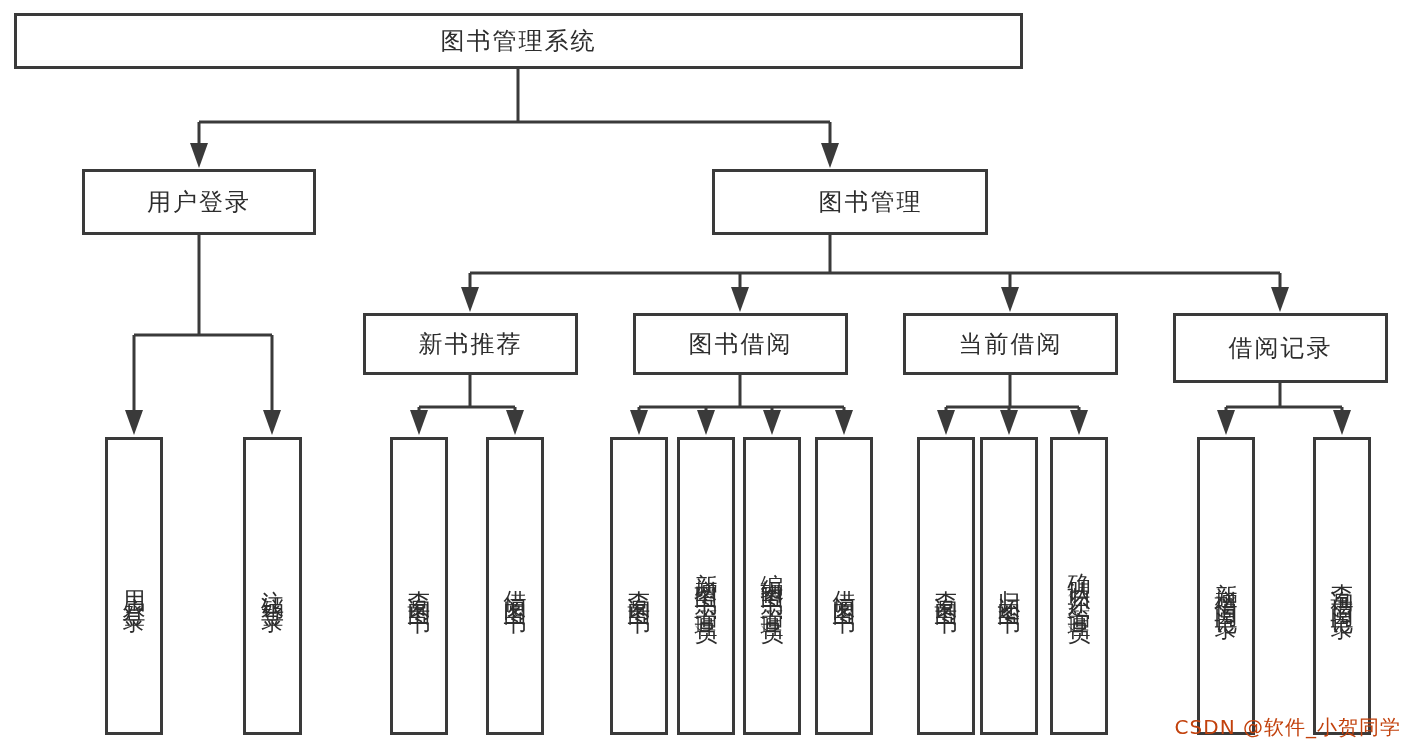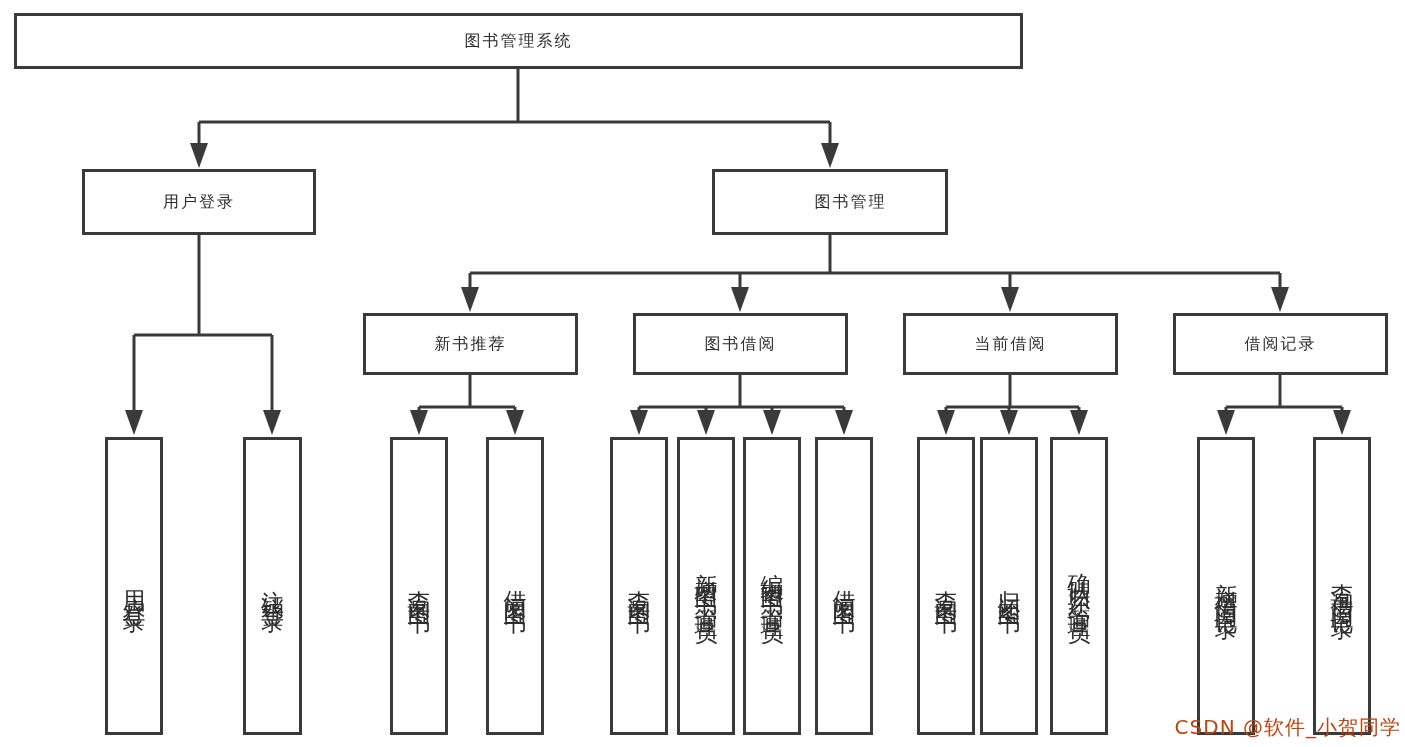--- a/index.html
+++ b/index.html
@@ -29,21 +29,21 @@
     background: #ffffff;
     border: 3px solid #3a3a3a;
     color: #2d2d2d;
     display: flex;
     align-items: center;
     justify-content: center;
     z-index: 1;
     text-align: center;
   }
   .node.h {
-    font-size: 16px;
+    font-size: 24px;
     letter-spacing: 2px;
     white-space: nowrap;
   }
   .node.v {
     writing-mode: vertical-rl;
     text-orientation: mixed;
     font-size: 23px;
     letter-spacing: 7px;
     line-height: 1;
   }
@@ -99,26 +99,26 @@
       <polygon points="1000,410 1018,410 1009,435"></polygon>
       <polygon points="1070,410 1088,410 1079,435"></polygon>
       <polygon points="1217,410 1235,410 1226,435"></polygon>
       <polygon points="1333,410 1351,410 1342,435"></polygon>
     </g>
   </svg>
 
   <div class="node h" style="left:14px; top:13px; width:1009px; height:56px;">图书管理系统</div>
 
   <div class="node h" style="left:82px; top:169px; width:234px; height:66px;">用户登录</div>
-  <div class="node h" style="left:712px; top:169px; width:236px; height:66px;padding-left:41px;">图书管理</div>
+  <div class="node h" style="left:712px; top:169px; width:276px; height:66px;padding-left:41px;">图书管理</div>
 
   <div class="node h" style="left:363px; top:313px; width:215px; height:62px;text-align:right;">新书推荐</div>
   <div class="node h" style="left:903px; top:313px; width:215px; height:62px;">当前借阅</div>
   <div class="node h" style="left:633px; top:313px; width:215px; height:62px;">图书借阅</div>
-  <div class="node h" style="left:1173px; top:313px; width:215px; height:62px;">借阅记录</div>
+  <div class="node h" style="left:1173px; top:313px; width:215px; height:70px;">借阅记录</div>
 
   <div class="node v" style="left:105px; top:437px; width:58px; height:298px;">用户登录</div>
   <div class="node v" style="left:243px; top:437px; width:59px; height:298px;">注销登录</div>
 
   <div class="node v" style="left:390px; top:437px; width:58px; height:298px;">查询图书</div>
   <div class="node v" style="left:486px; top:437px; width:58px; height:298px;">借阅图书</div>
 
   <div class="node v" style="left:610px; top:437px; width:58px; height:298px;">查询图书</div>
   <div class="node v" style="left:677px; top:437px; width:58px; height:298px;">新增图书（管理员）</div>
   <div class="node v" style="left:743px; top:437px; width:58px; height:298px;">编辑图书（管理员）</div>

